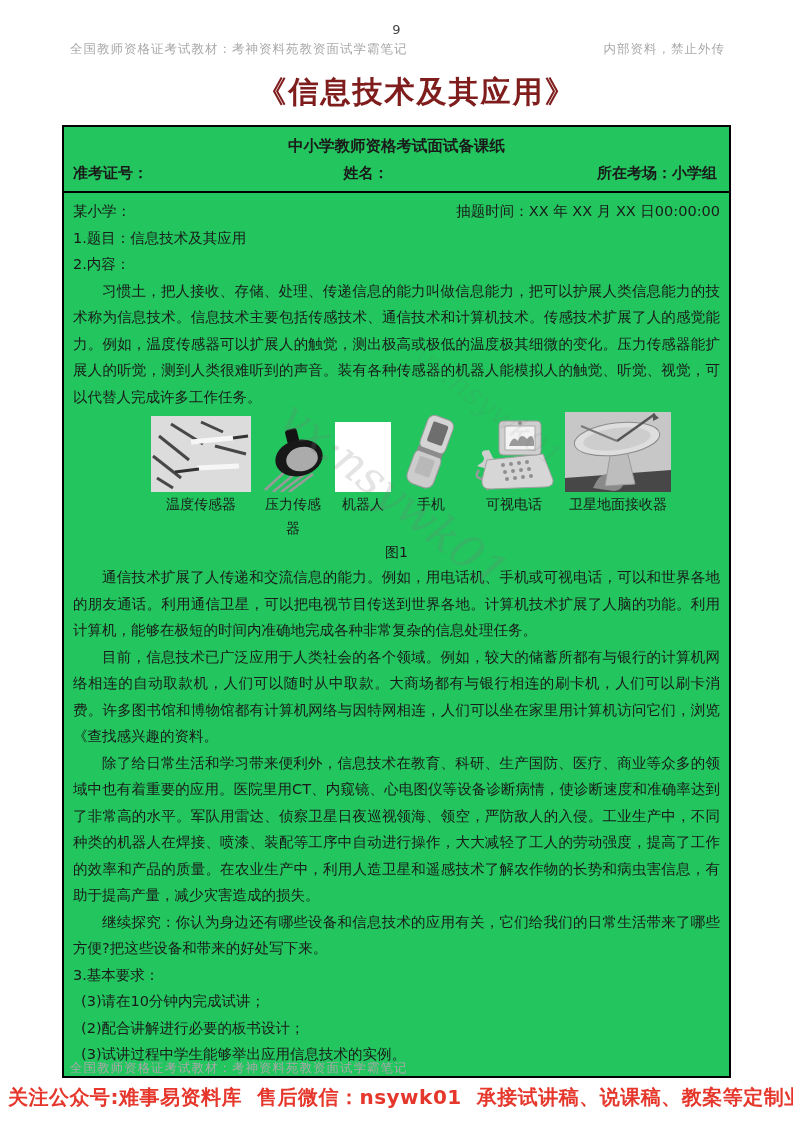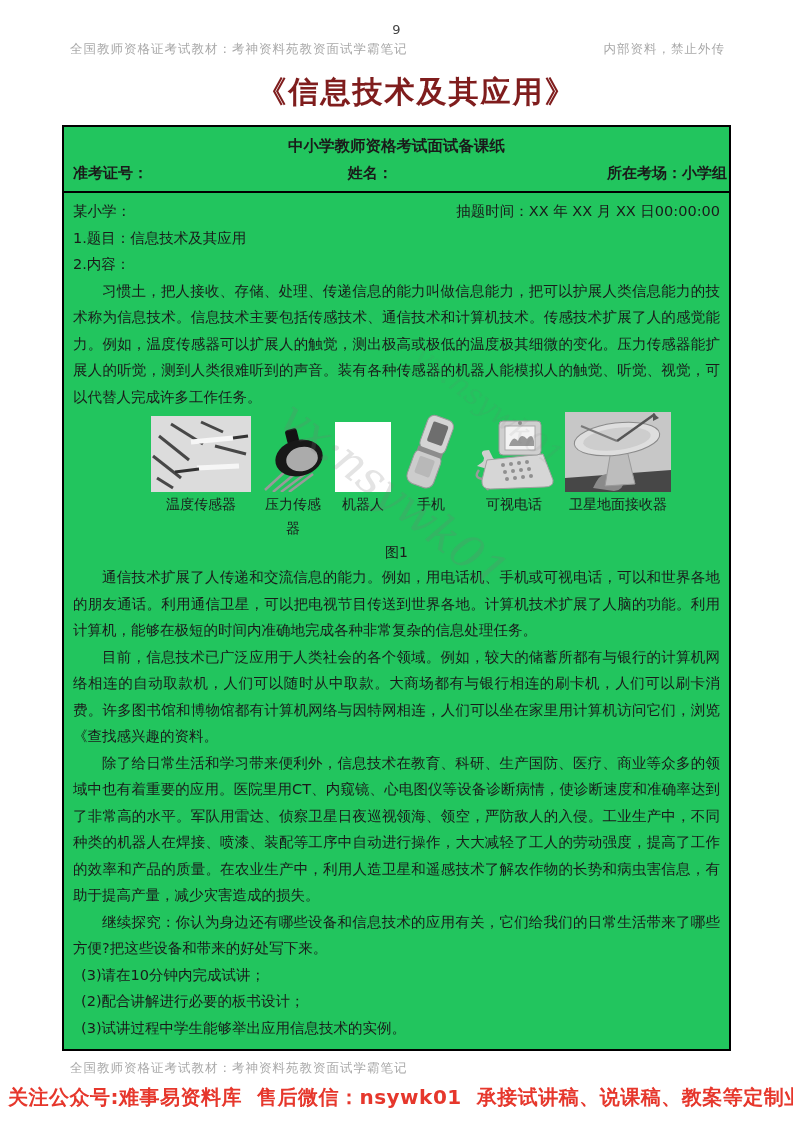--- a/index.html
+++ b/index.html
@@ -7,21 +7,21 @@
     position:relative;width:793px;height:1122px;margin:0 auto;background:#fff;
     font-family:"DejaVu Sans",sans-serif;color:#1a1a1a;overflow:hidden;
   }
   .page-num{position:absolute;top:22px;left:0;width:100%;text-align:center;font-size:13px;color:#444;}
   .hdr{position:absolute;top:41px;left:70px;right:68px;display:flex;justify-content:space-between;
        font-family:"DejaVu Serif",serif;font-size:12.5px;color:#a9a9a9;letter-spacing:1px;}
   .doc-title{position:absolute;top:72px;left:0;width:100%;text-align:center;margin:0;
        font-size:30px;font-weight:bold;letter-spacing:2px;color:#7f1d1d;padding-left:20px;}
   .paper{position:absolute;top:125px;left:62px;width:665px;border:2px solid #000;background:#22c55e;}
   .p-title{text-align:center;font-weight:bold;font-size:15.5px;padding:9px 0 4px 0;}
-  .info-row{display:flex;font-weight:bold;font-size:15px;padding:3px 2px 8px 9px;border-bottom:2px solid #000;}
+  .info-row{display:flex;font-weight:bold;font-size:15px;padding:3px 12px 8px 9px;border-bottom:2px solid #000;}
   .info-row .c1{width:42%;}
   .info-row .c2{width:28%;}
   .info-row .c3{width:30%;text-align:right;}
   .content{padding:5px 9px 8px 9px;font-size:14.5px;line-height:26.5px;}
   .school-row{display:flex;justify-content:space-between;}
   .para{margin:0;text-indent:2em;text-align:justify;}
   .req{padding-left:8px;}
   .figure{margin:2px 0 0 0;}
   .fig-row{display:flex;align-items:flex-end;justify-content:flex-start;gap:8px;margin-left:78px;height:80px;}
   .fig-item{display:flex;flex-direction:column;align-items:center;}
@@ -170,20 +170,21 @@
           <span class="cw6">卫星地面接收器</span>
         </div>
         <div class="fig-label">图1</div>
       </div>
 
       <p class="para">通信技术扩展了人传递和交流信息的能力。例如，用电话机、手机或可视电话，可以和世界各地的朋友通话。利用通信卫星，可以把电视节目传送到世界各地。计算机技术扩展了人脑的功能。利用计算机，能够在极短的时间内准确地完成各种非常复杂的信息处理任务。</p>
       <p class="para">目前，信息技术已广泛应用于人类社会的各个领域。例如，较大的储蓄所都有与银行的计算机网络相连的自动取款机，人们可以随时从中取款。大商场都有与银行相连的刷卡机，人们可以刷卡消费。许多图书馆和博物馆都有计算机网络与因特网相连，人们可以坐在家里用计算机访问它们，浏览《查找感兴趣的资料。</p>
       <p class="para">除了给日常生活和学习带来便利外，信息技术在教育、科研、生产国防、医疗、商业等众多的领域中也有着重要的应用。医院里用CT、内窥镜、心电图仪等设备诊断病情，使诊断速度和准确率达到了非常高的水平。军队用雷达、侦察卫星日夜巡视领海、领空，严防敌人的入侵。工业生产中，不同种类的机器人在焊接、喷漆、装配等工序中自动进行操作，大大减轻了工人的劳动强度，提高了工作的效率和产品的质量。在农业生产中，利用人造卫星和遥感技术了解农作物的长势和病虫害信息，有助于提高产量，减少灾害造成的损失。</p>
       <p class="para">继续探究：你认为身边还有哪些设备和信息技术的应用有关，它们给我们的日常生活带来了哪些方便?把这些设备和带来的好处写下来。</p>
 
+      <div>3.基本要求：</div>
       <div class="req">(3)请在10分钟内完成试讲；</div>
       <div class="req">(2)配合讲解进行必要的板书设计；</div>
       <div class="req">(3)试讲过程中学生能够举出应用信息技术的实例。</div>
     </div>
   </div>
 
   <div class="footer">全国教师资格证考试教材：考神资料苑教资面试学霸笔记</div>
 
   <div class="promo" style="color: rgb(230, 55, 44);">关注公众号:难事易资料库  售后微信：nsywk01  承接试讲稿、说课稿、教案等定制业务</div>
 

